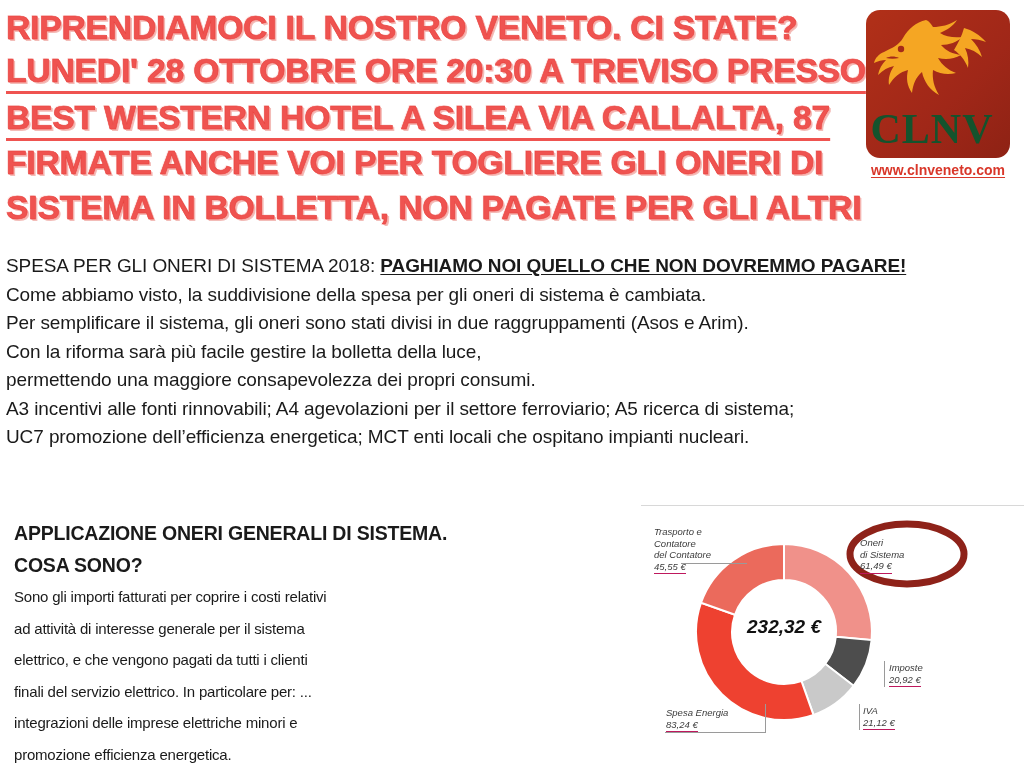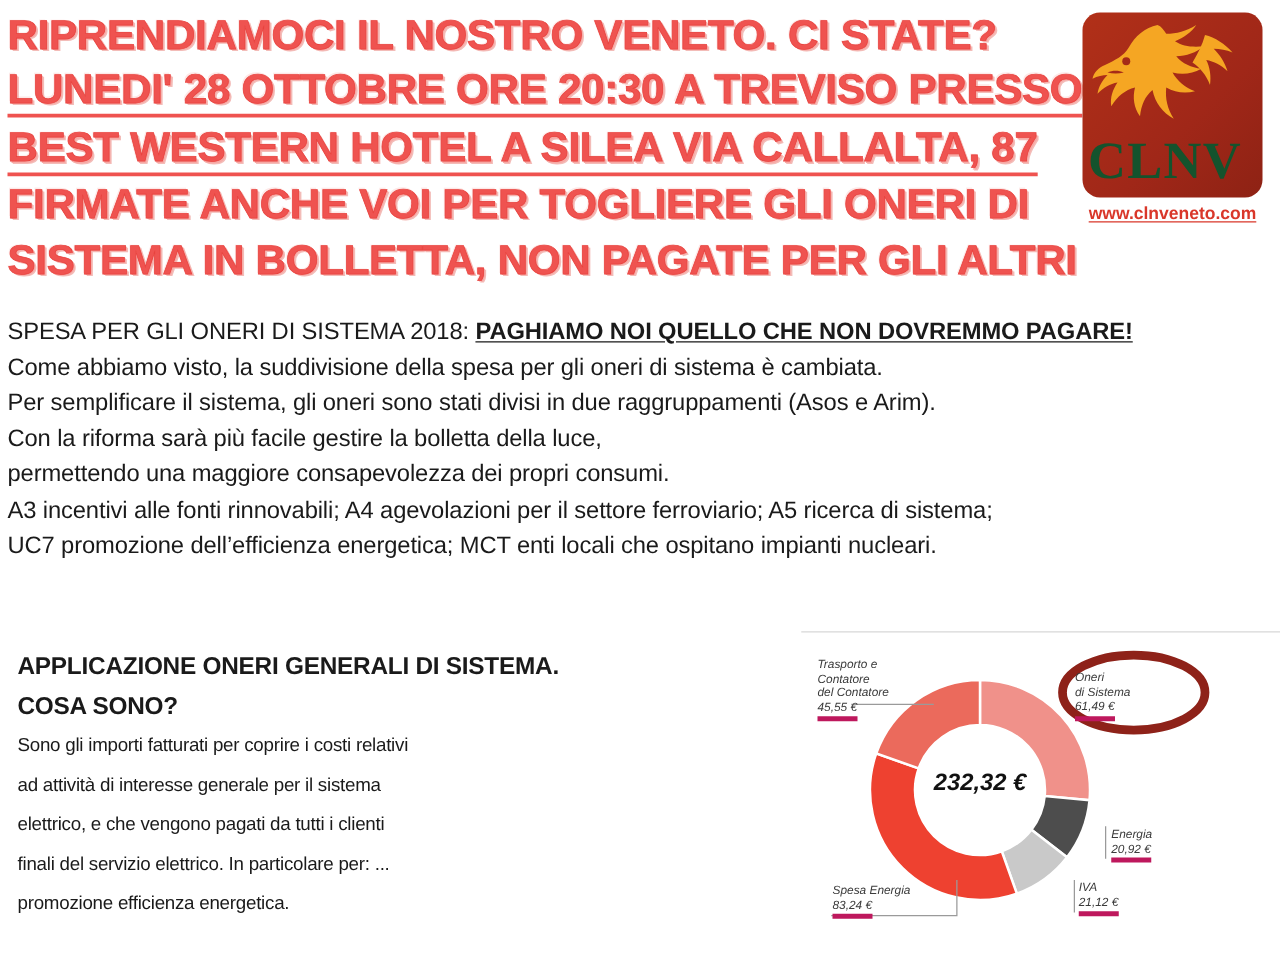--- a/index.html
+++ b/index.html
@@ -175,21 +175,21 @@
   .chart-label {
     position: absolute;
     font-family: "Liberation Sans", sans-serif;
     font-size: 9.5px;
     line-height: 11.5px;
     color: #3b3b3b;
     white-space: nowrap;
   }
   .chart-label .amt {
     display: inline-block;
-    border-bottom: 4px solid #be185d;
+    border-bottom: 1px solid #be185d;
     padding-bottom: 1px;
     font-size: 9.5px;
   }
   .lbl-trasporto { left: 13px;  top: 20px; }
   .lbl-oneri     { left: 219px; top: 31px; }
   .lbl-imposte   { left: 248px; top: 156px; }
   .lbl-iva       { left: 222px; top: 199px; }
   .lbl-spesa     { left: 25px;  top: 201px; }
 
   .leader {
@@ -273,20 +273,21 @@
 
 <div id="divider"></div>
 
 <div id="lower-left">
   <div class="ll-line head">APPLICAZIONE ONERI GENERALI DI SISTEMA.</div>
   <div class="ll-line head">COSA SONO?</div>
   <div class="ll-line">Sono gli importi fatturati per coprire i costi relativi</div>
   <div class="ll-line">ad attività di interesse generale per il sistema</div>
   <div class="ll-line">elettrico, e che vengono pagati da tutti i clienti</div>
   <div class="ll-line">finali del servizio elettrico. In particolare per: ...</div>
+  <div class="ll-line">integrazioni delle imprese elettriche minori e</div>
   <div class="ll-line">promozione efficienza energetica.</div>
 </div>
 
 <div id="chart-area">
   <svg id="donut-svg" width="383" height="266" viewBox="0 0 383 266">
     <g id="donut-slices">
         <path d="M 143 38 A 88 88 0 0 1 230.62602710162324 134.10428123806108
                L 194.77901601459556 130.78889345885426 A 52 52 0 0 0 143 74 Z" fill="#f0918a" stroke="#ffffff" stroke-width="2"></path>
         <path d="M 230.62602710162324 134.10428123806108 A 88 88 0 0 1 212.6263124767346 179.81613708630627
                L 184.14282100897955 157.80044464190826 A 52 52 0 0 0 194.77901601459556 130.78889345885426 Z" fill="#4d4d4d" stroke="#ffffff" stroke-width="2"></path>
@@ -314,21 +315,21 @@
     <div class="amt">45,55 €</div>
   </div>
 
   <div class="chart-label lbl-oneri">
     <div>Oneri</div>
     <div>di Sistema</div>
     <div class="amt">61,49 €</div>
   </div>
 
   <div class="chart-label lbl-imposte">
-    <div>Energia</div>
+    <div>Imposte</div>
     <div class="amt">20,92 €</div>
   </div>
 
   <div class="chart-label lbl-iva">
     <div>IVA</div>
     <div class="amt">21,12 €</div>
   </div>
 
   <div class="chart-label lbl-spesa">
     <div>Spesa Energia</div>

